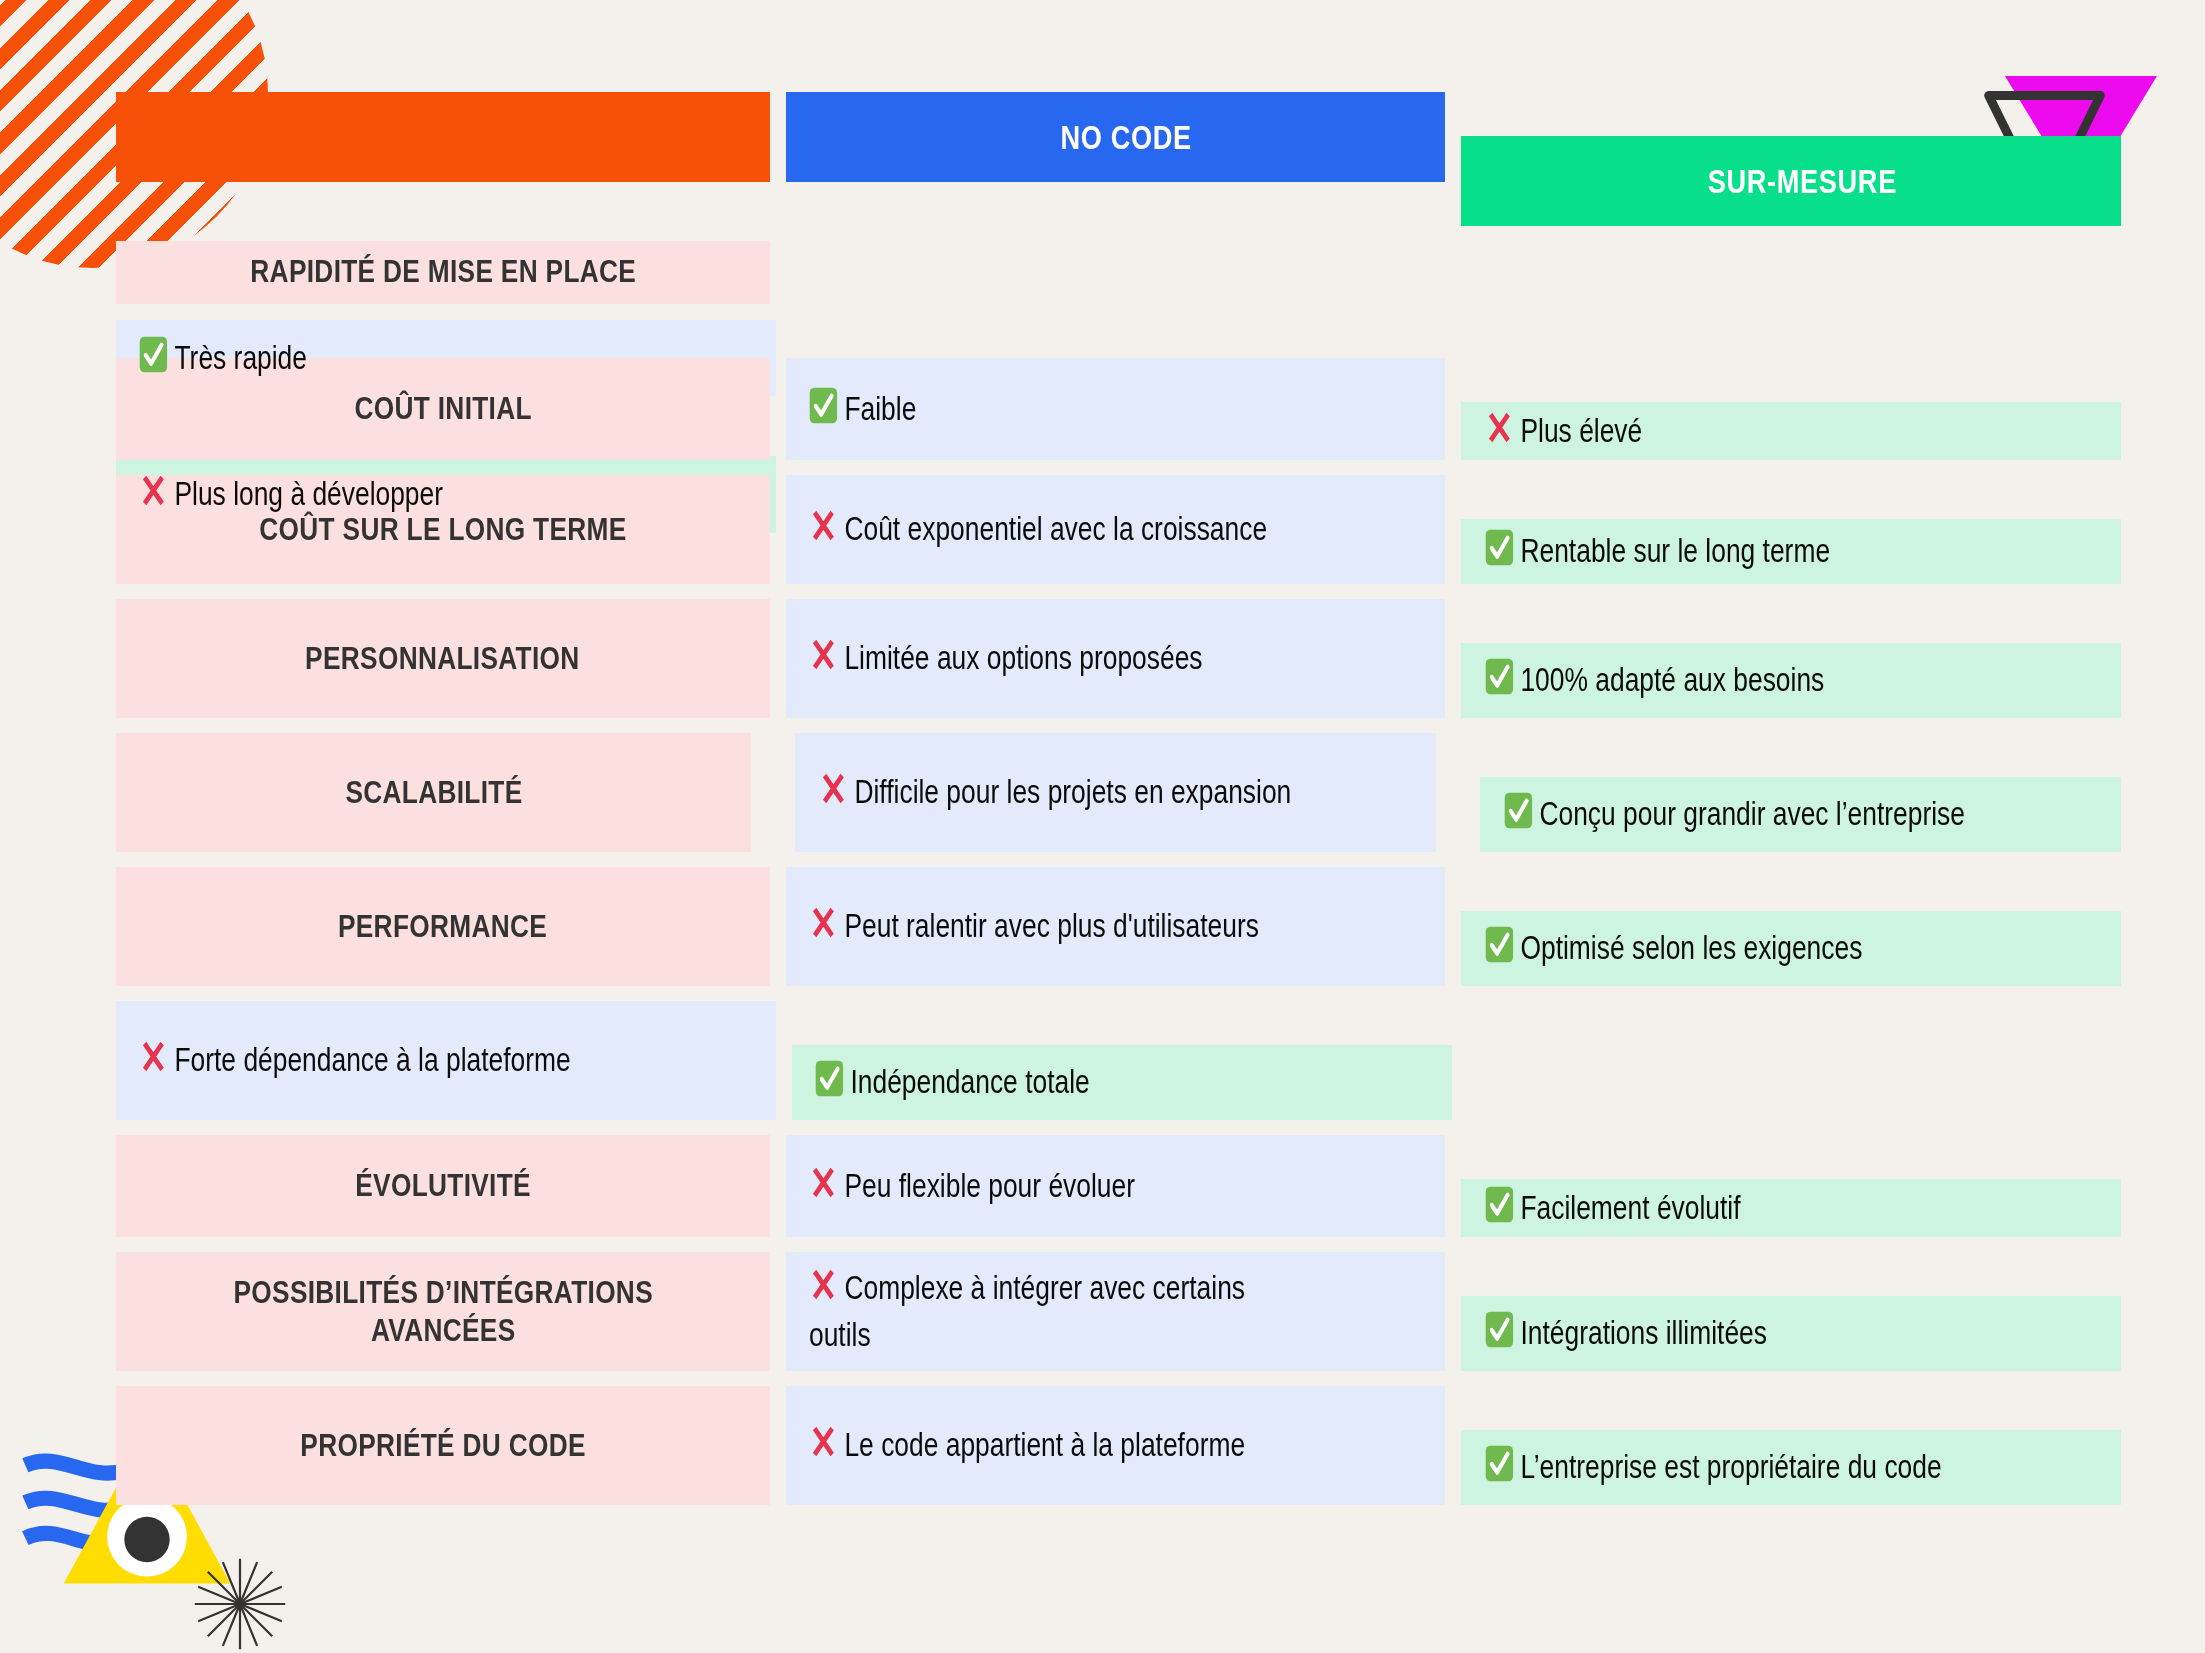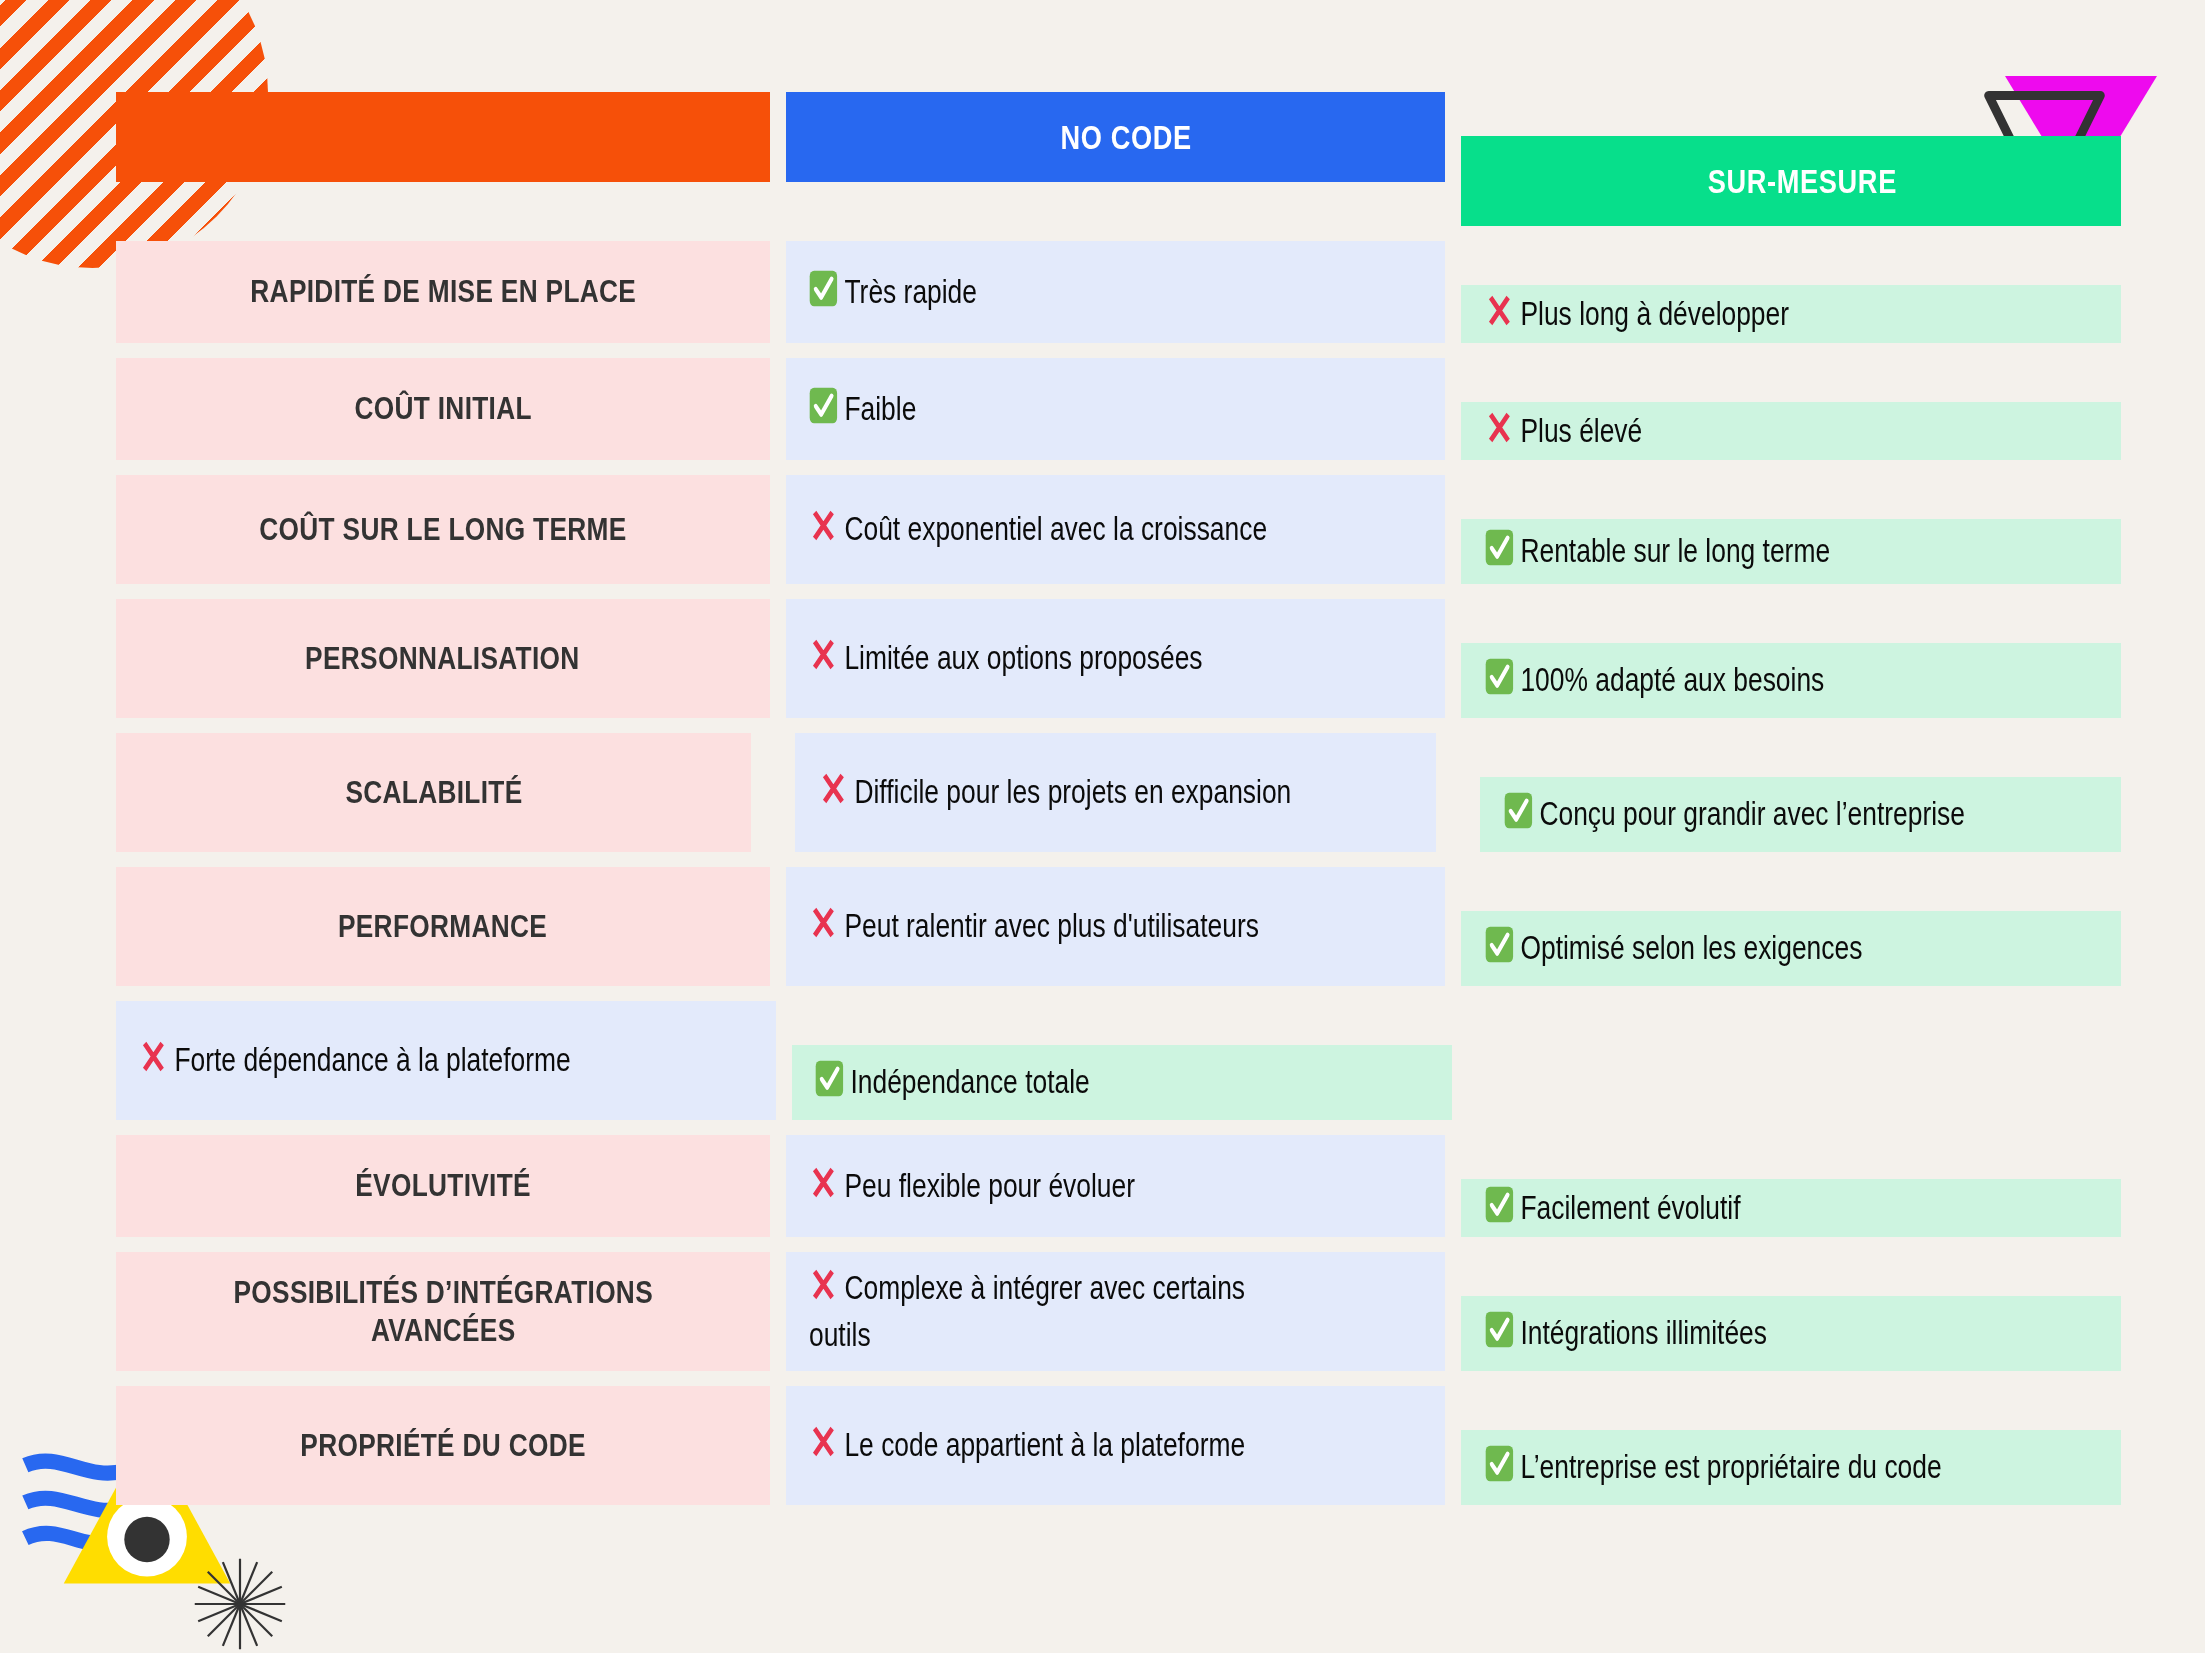--- a/index.html
+++ b/index.html
@@ -155,21 +155,21 @@
       </div>
       <div class="cell c2" id="head-nocode">
         <span class="head-text">NO CODE</span>
       </div>
       <div class="cell c3" id="head-custom">
         <span class="head-text">SUR-MESURE</span>
       </div>
     </div>
 
     <div id="rows-container">
-        <div class="row body-row" style="height: 102px;">
+        <div class="row body-row" style="height: 102px; flex-direction: column;">
           <div class="cell c1">
             <span class="label-text">RAPIDITÉ DE MISE EN PLACE</span>
           </div>
           <div class="cell c2">
             <div class="val"><span class="mark"><svg width="36" height="37" viewBox="0 0 52 54">
                   <rect x="1" y="1" width="50" height="52" rx="8" fill="#6FB94F"></rect>
                   <path d="M12 28 L22 40 L41 13" fill="none" stroke="#ffffff" stroke-width="7" stroke-linecap="round" stroke-linejoin="round"></path>
                 </svg></span><span>Très rapide</span></div>
           </div>
           <div class="cell c3">

